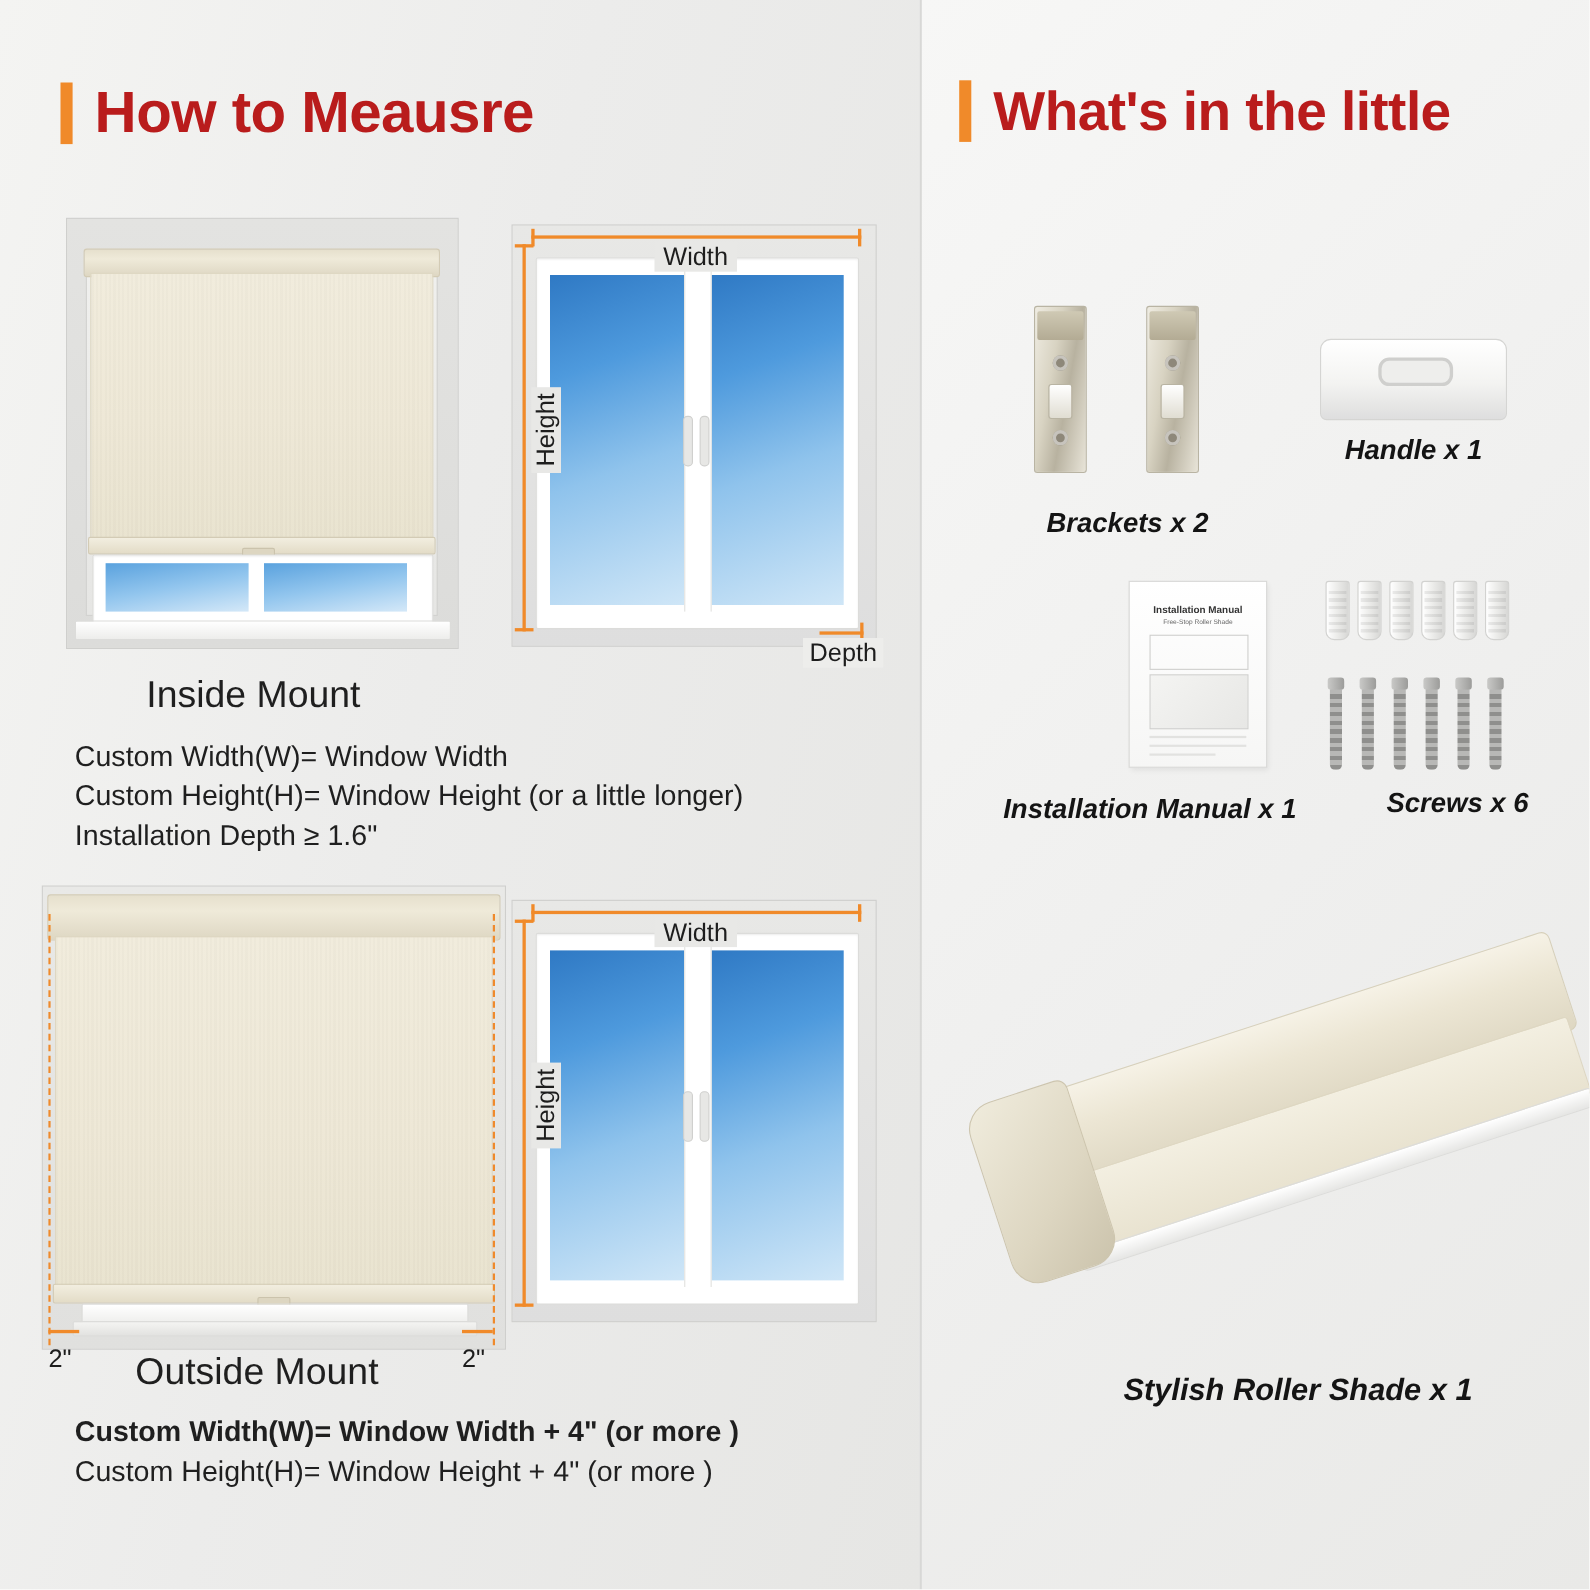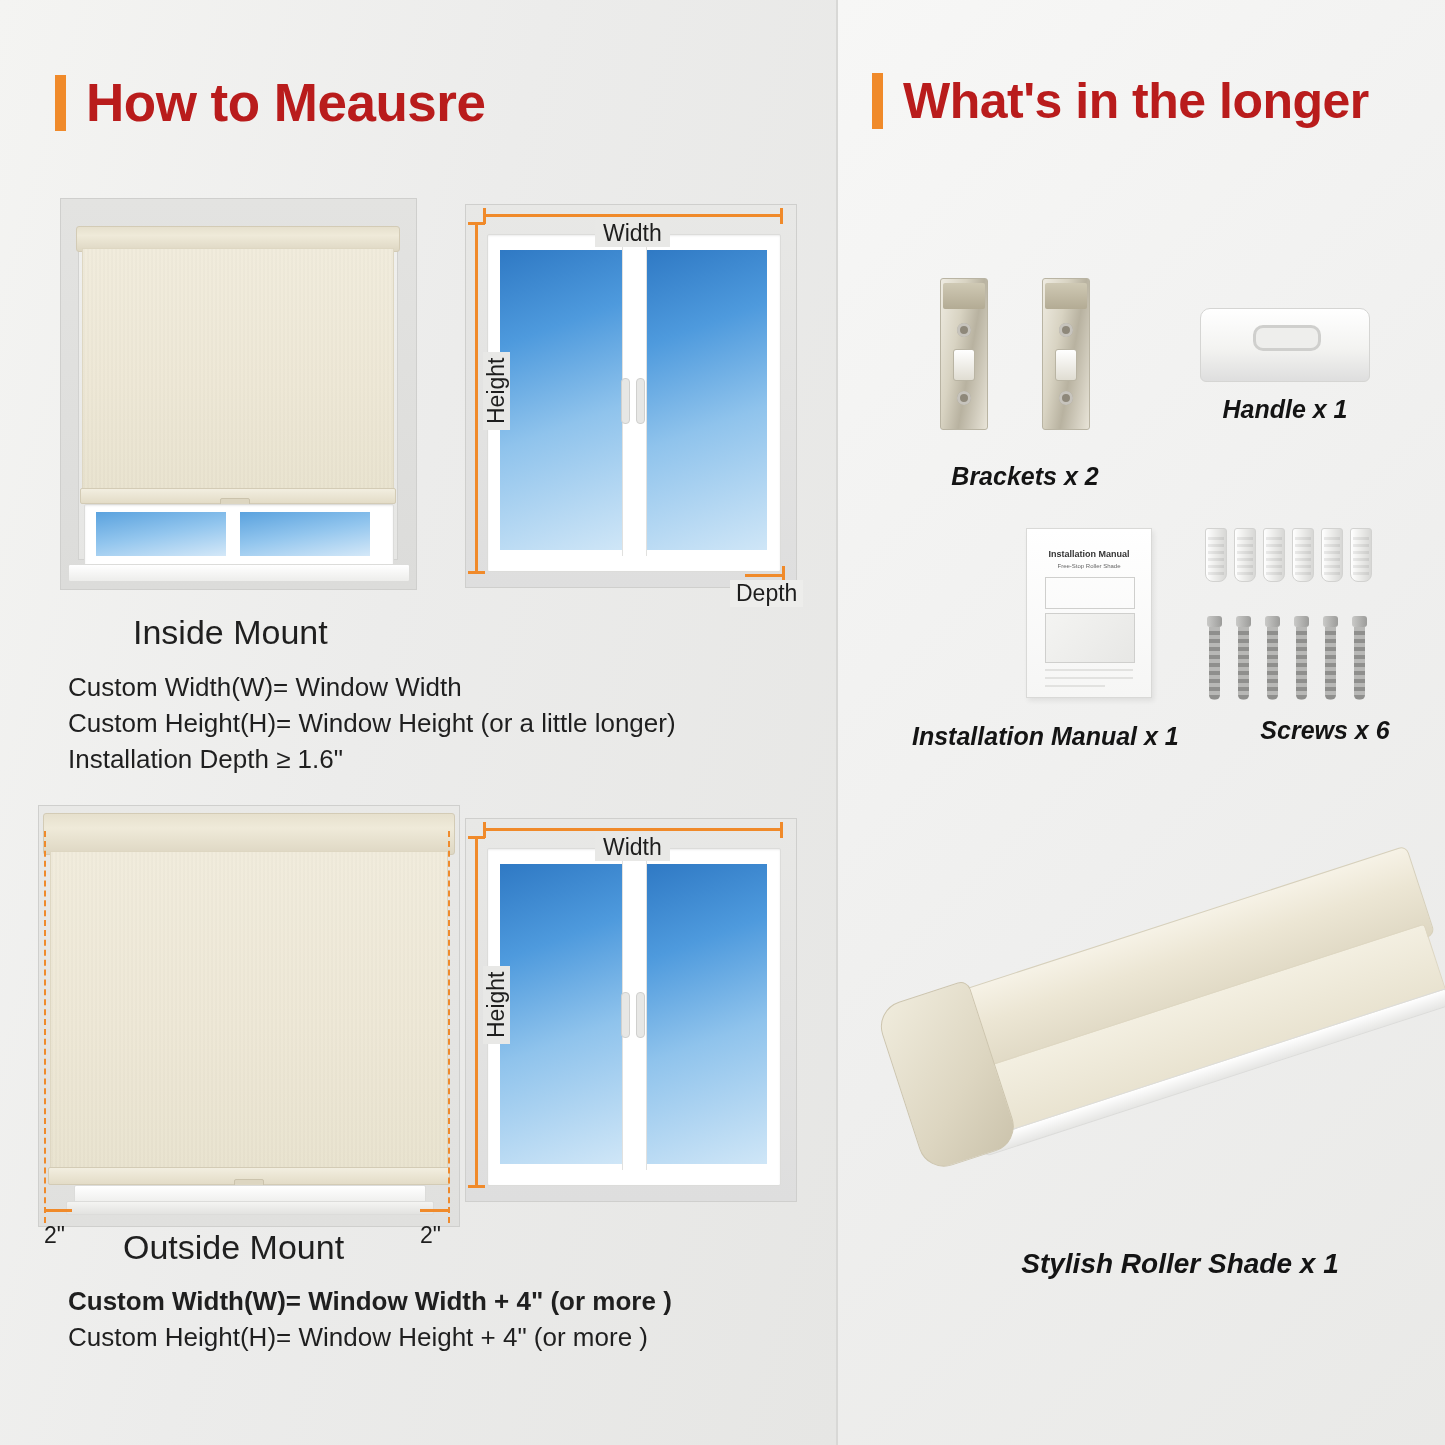--- a/index.html
+++ b/index.html
@@ -418,21 +418,21 @@
     <div class="dim-line" style="left:13px; top:373px; width:17px; height:3px;"></div>
     <div class="dim-label vert" style="left:28px; top:232px; background:#e8e8e6; padding:0 6px;">Height</div>
   </div>
 
   <div class="caption" style="left:123px; top:1228px;">Outside Mount</div>
   <div class="body-line" style="left:68px; top:1286px;font-weight:bold;">Custom Width(W)= Window Width + 4"  (or more )</div>
   <div class="body-line" style="left:68px; top:1322px;">Custom Height(H)= Window Height + 4" (or more )</div>
 
   <div class="heading" id="h-package">
     <div class="bar"></div>
-    <div class="txt">What's in the longer</div>
+    <div class="txt">What's in the little</div>
   </div>
 
   <div class="blockgrp" style="left:940px; top:278px; width:160px; height:170px;">
     <div class="bracket" style="left:0; top:0;">
       <div class="top"></div>
       <div class="hole" style="top:44px;"></div>
       <div class="slot" style="top:70px;"></div>
       <div class="hole" style="top:112px;"></div>
     </div>
     <div class="bracket" style="left:102px; top:0;">

